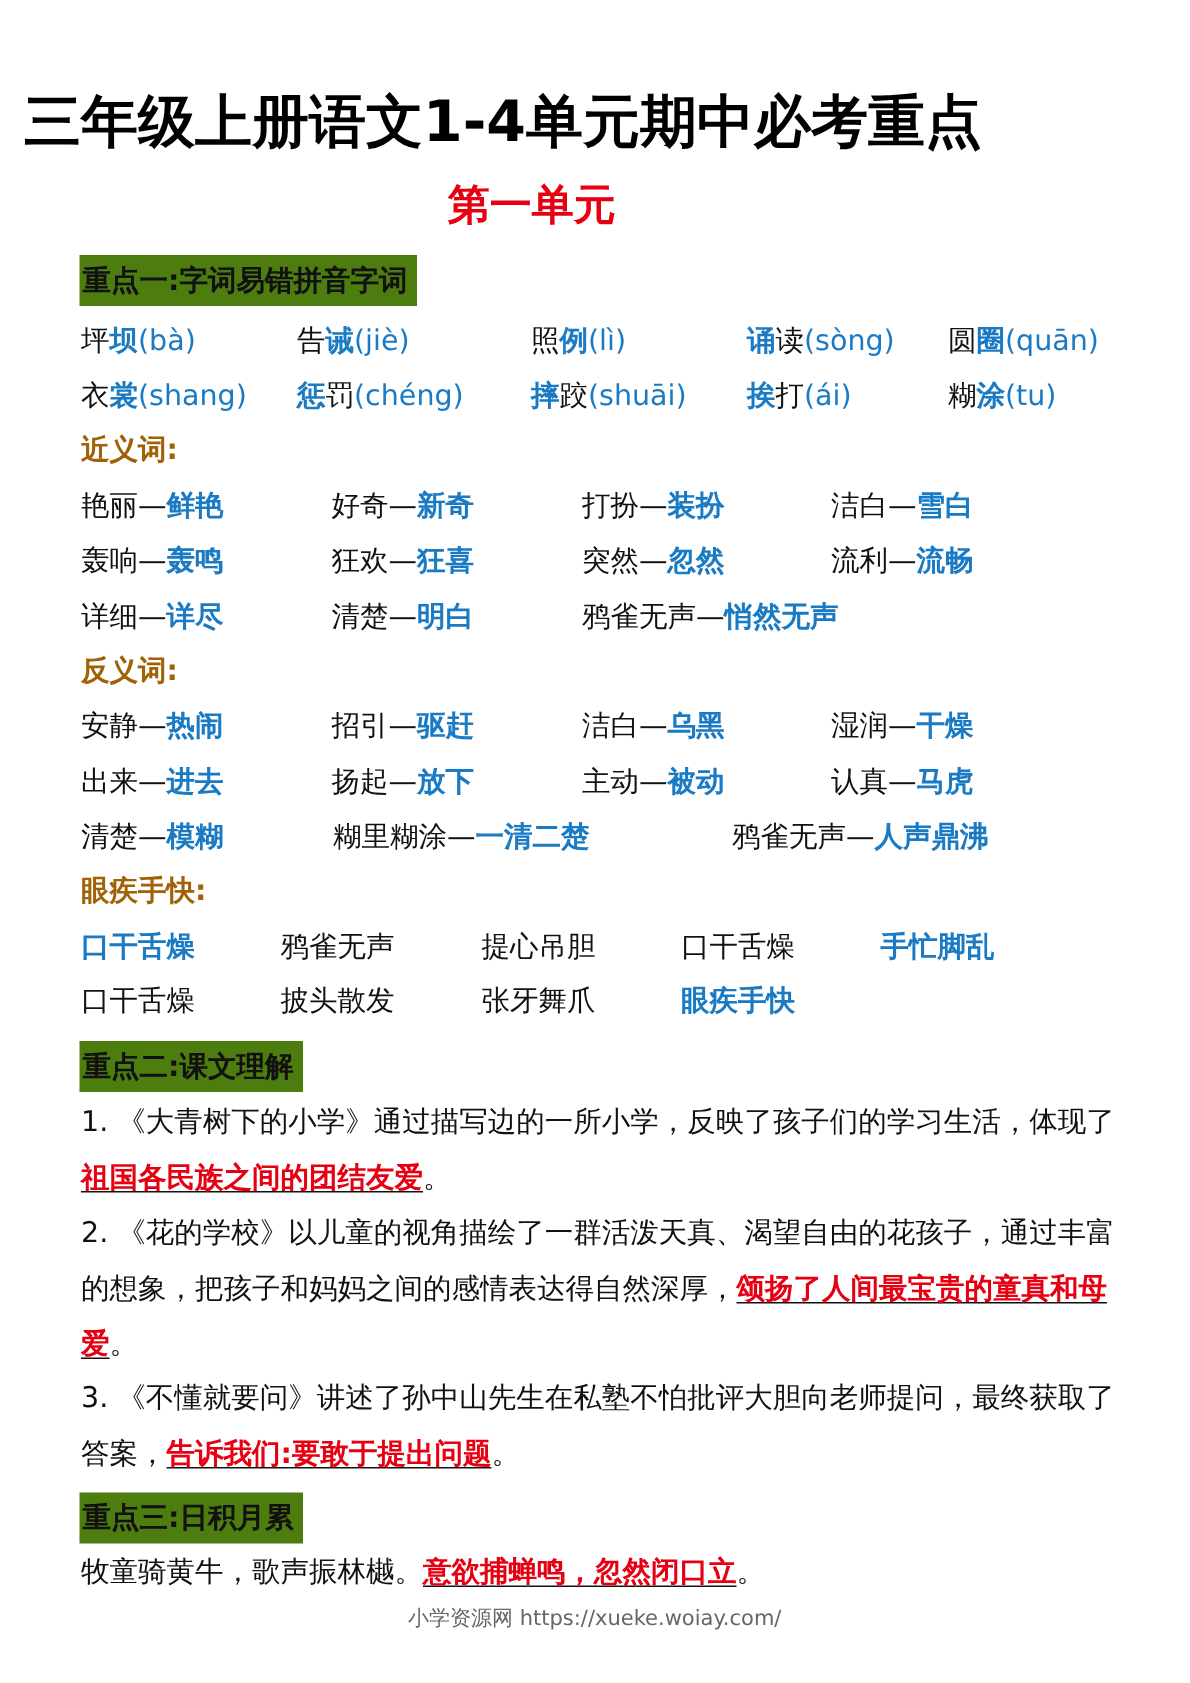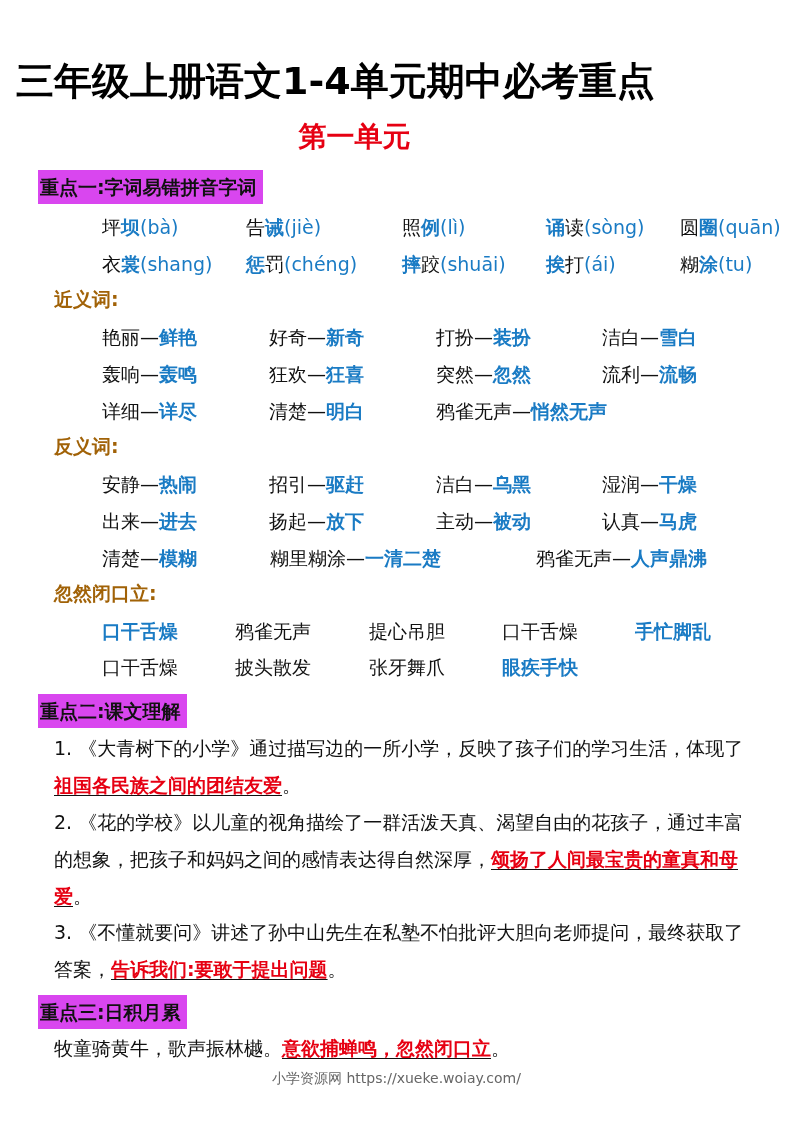--- a/index.html
+++ b/index.html
@@ -9,26 +9,26 @@
   }
   .title {
     position: absolute; top: 56px; left: 0; width: 793px; text-align: left;
     font-size: 38px; font-weight: bold; color: #000; letter-spacing: 0px; margin-left: 16px;
   }
   .unit {
     position: absolute; top: 118px; left: 0; width: 709px; text-align: center;
     font-size: 28px; font-weight: bold; color: #e60012;
   }
   .sec-head {
-    position: absolute; left: 38px; background: #d946ef; color: #111;
+    position: absolute; left: 53px; background: #4d7c0f; color: #111;
     font-size: 19px; font-weight: bold; padding: 3px 6px 3px 2px; height: 28px; line-height: 28px;
   }
   .label { position: absolute; left: 54px; font-size: 19px; font-weight: bold; color: #a16207; text-align: center; }
   .row { position: absolute; left: 54px; height: 30px; font-size: 19px; line-height: 30px; white-space: nowrap; }
-  .cell { position: absolute; top: 0; white-space: nowrap; margin-left: 48px; }
+  .cell { position: absolute; top: 0; white-space: nowrap; }
   .b { color: #1a7bc4; font-weight: bold; }
   .bn { color: #1a7bc4; }
   .k { color: #111; }
   .para {
     position: absolute; left: 54px; width: 690px; font-size: 19px; line-height: 37px; color: #111;
   }
   .hl { color: #e60012; font-weight: bold; text-decoration: underline; text-decoration-color: #111; text-underline-offset: 3px; margin-top: 20px; }
   .footer {
     position: absolute; top: 1070px; left: 0; width: 793px; text-align: center;
     font-size: 14px; color: #666;
@@ -90,21 +90,21 @@
   <span class="cell" style="left:167px"><span>扬起—</span><span class="b">放下</span></span>
   <span class="cell" style="left:334px"><span>主动—</span><span class="b">被动</span></span>
   <span class="cell" style="left:500px"><span>认真—</span><span class="b">马虎</span></span>
 </div>
 <div class="row" style="top:543px;">
   <span class="cell" style="left:0px"><span>清楚—</span><span class="b">模糊</span></span>
   <span class="cell" style="left:168px"><span>糊里糊涂—</span><span class="b">一清二楚</span></span>
   <span class="cell" style="left:434px"><span>鸦雀无声—</span><span class="b">人声鼎沸</span></span>
 </div>
 
-<div class="label" style="top:581px;">忽然闭口立:</div>
+<div class="label" style="top:581px;">眼疾手快:</div>
 
 <div class="row" style="top:616px;">
   <span class="cell b" style="left:0px">口干舌燥</span>
   <span class="cell" style="left:133px">鸦雀无声</span>
   <span class="cell" style="left:267px">提心吊胆</span>
   <span class="cell" style="left:400px">口干舌燥</span>
   <span class="cell b" style="left:533px">手忙脚乱</span>
 </div>
 <div class="row" style="top:652px;">
   <span class="cell" style="left:0px">口干舌燥</span>

